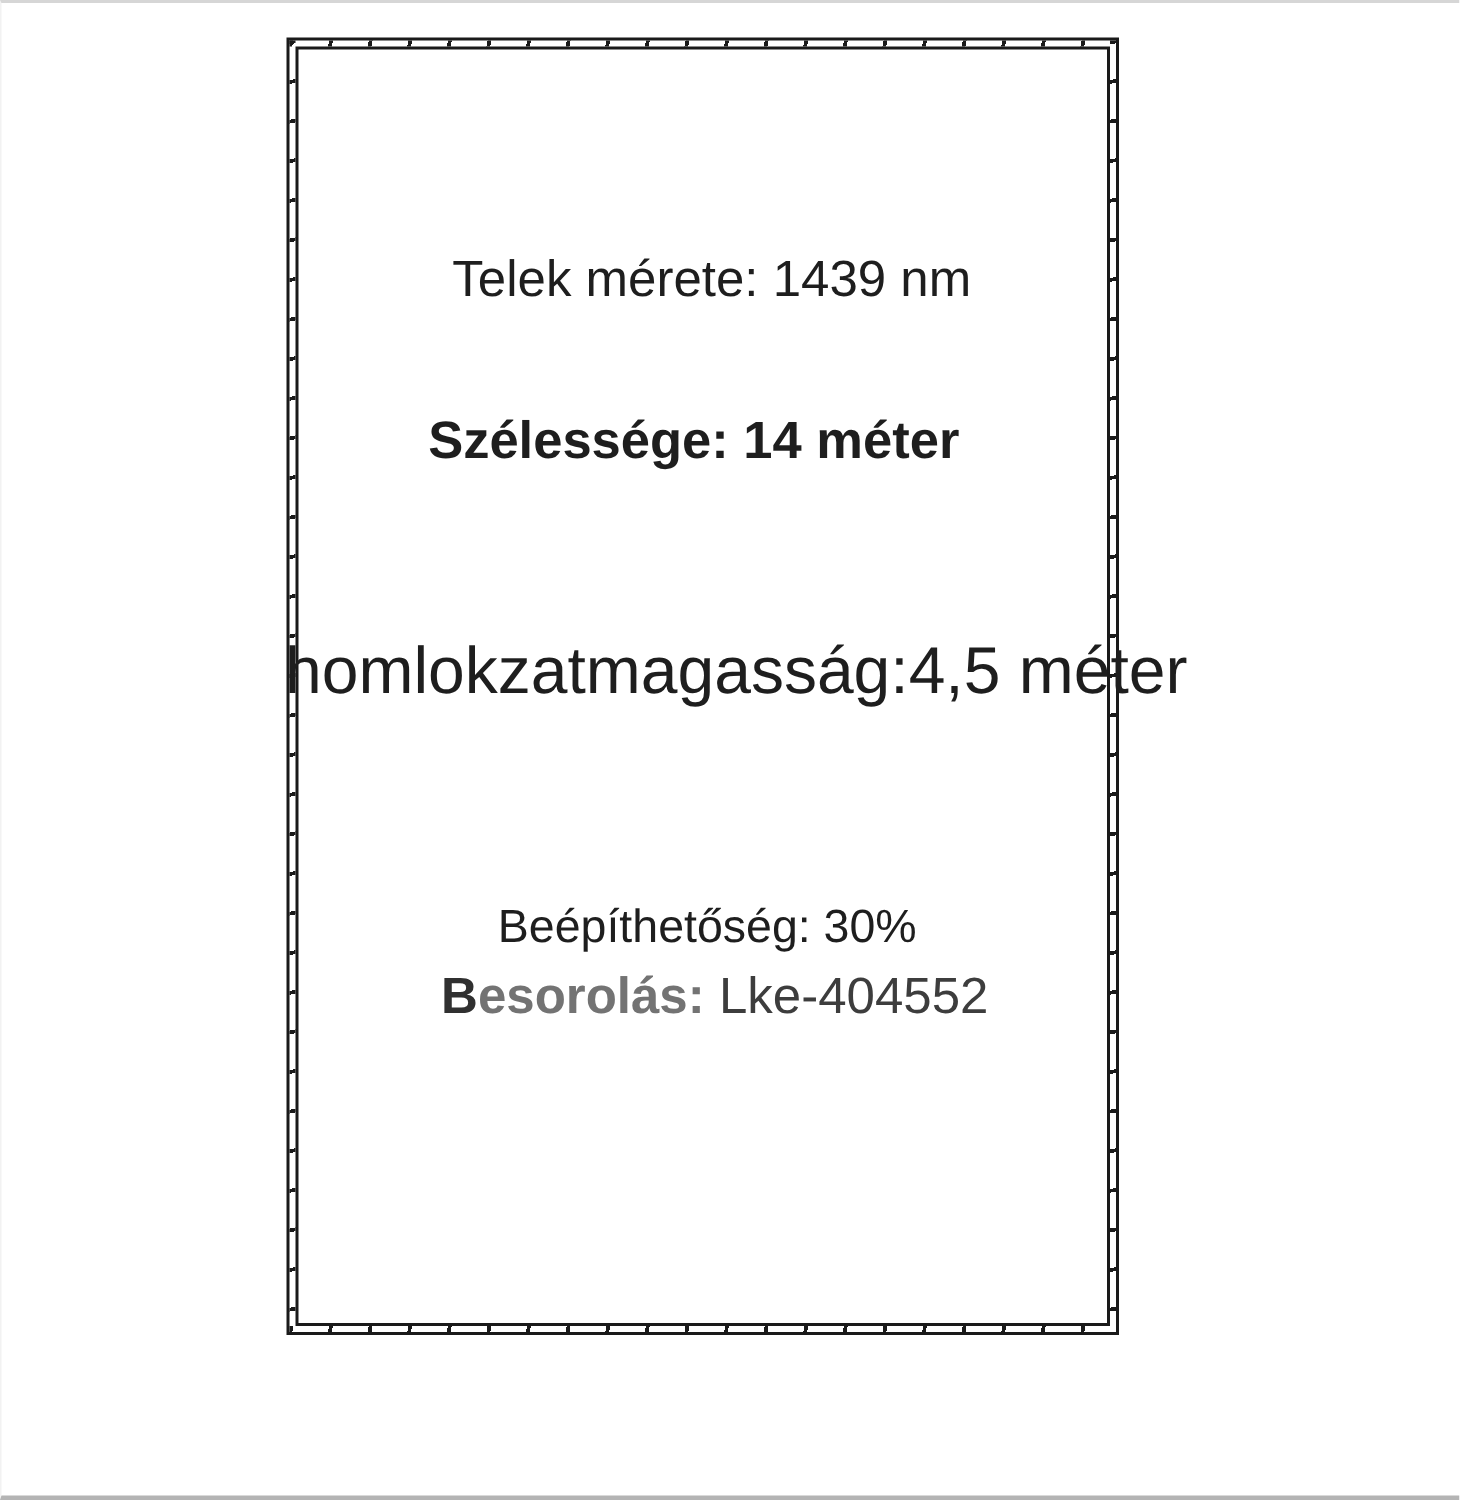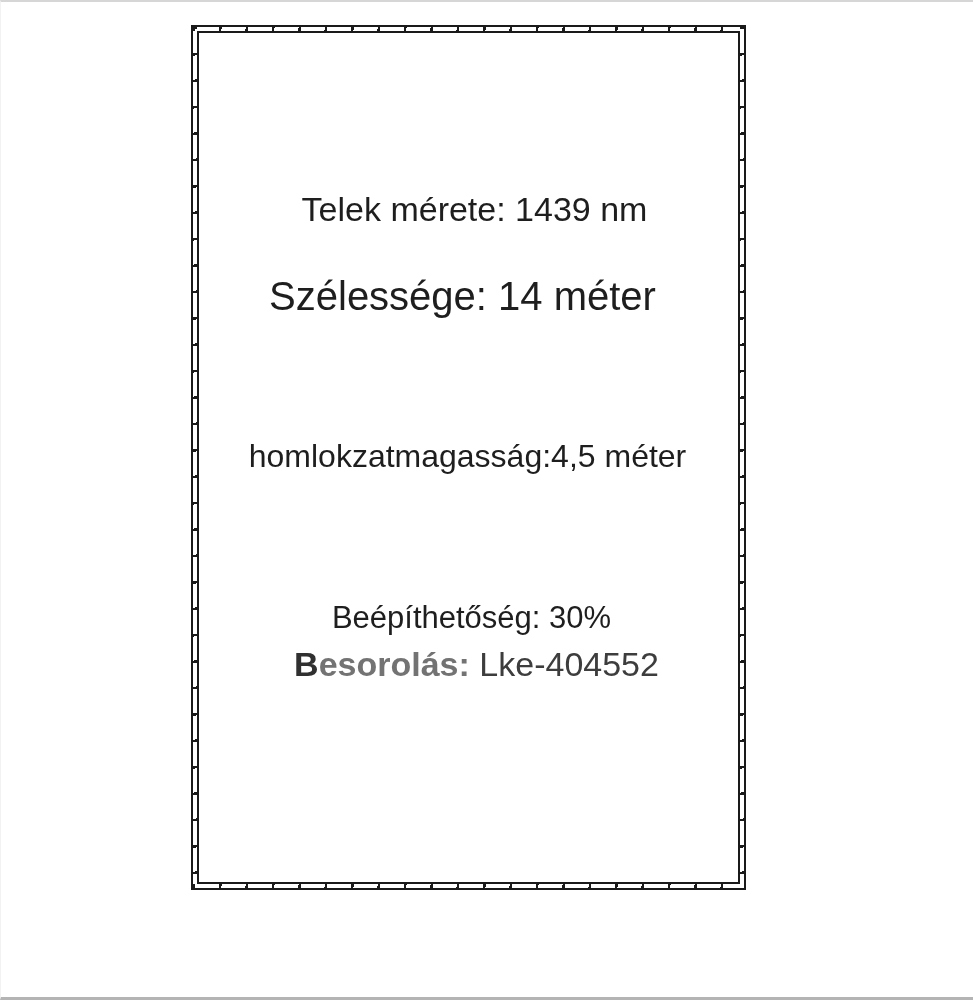--- a/index.html
+++ b/index.html
@@ -58,24 +58,24 @@
     position: absolute;
     left: 190px;
     width: 555px;
     text-align: center;
     white-space: nowrap;
     line-height: 1;
     color: var(--text-color, #1e1e1e);
     font-family: "Liberation Sans", sans-serif;
     font-weight: 400;
   }
-  .l-plot-size     { top: 190px; font-size: 34px; margin-left:  6px; }
-  .l-plot-width    { top: 274px; font-size: 40px; margin-left: -6px; }
+  .l-plot-size     { top: 167px; font-size: 34px; margin-left:  6px; }
+  .l-plot-width    { top: 274px; font-size: 35px; margin-left: -6px; font-weight: bold; }
   .l-zoning        { top: 373px; font-size: 25px; margin-left: -5px; }
-  .l-facade-height { top: 438px; font-size: 32px; margin-left: -1px; }
+  .l-facade-height { top: 424px; font-size: 44px; margin-left: -1px; }
   .l-buildability  { top: 600px; font-size: 31px; margin-left:  3px; }
   .l-classification{ top: 645px; font-size: 34px; margin-left:  8px; }
 
   
   .cls-label {
     display: inline-block;
     color: #737373;
     font-weight: bold;
   }
   .cls-label::first-letter { color: #303030; }

